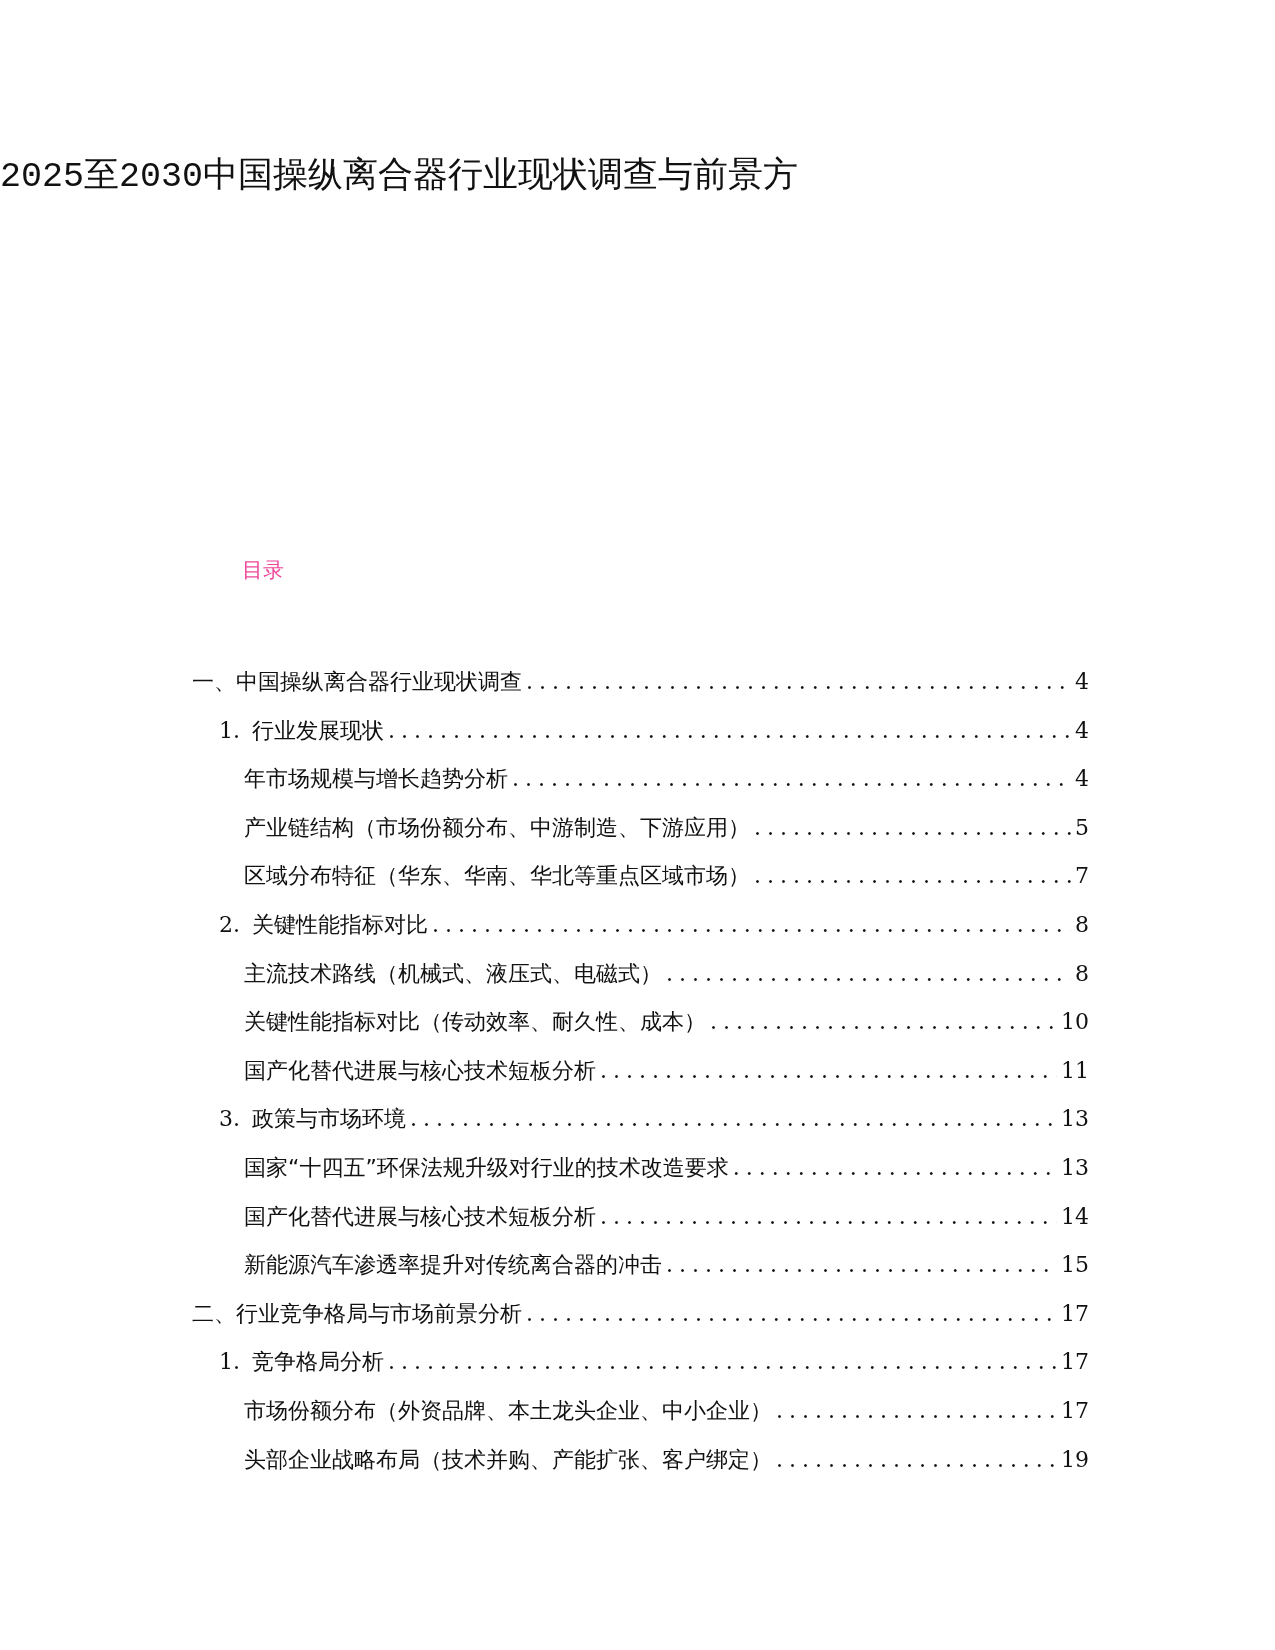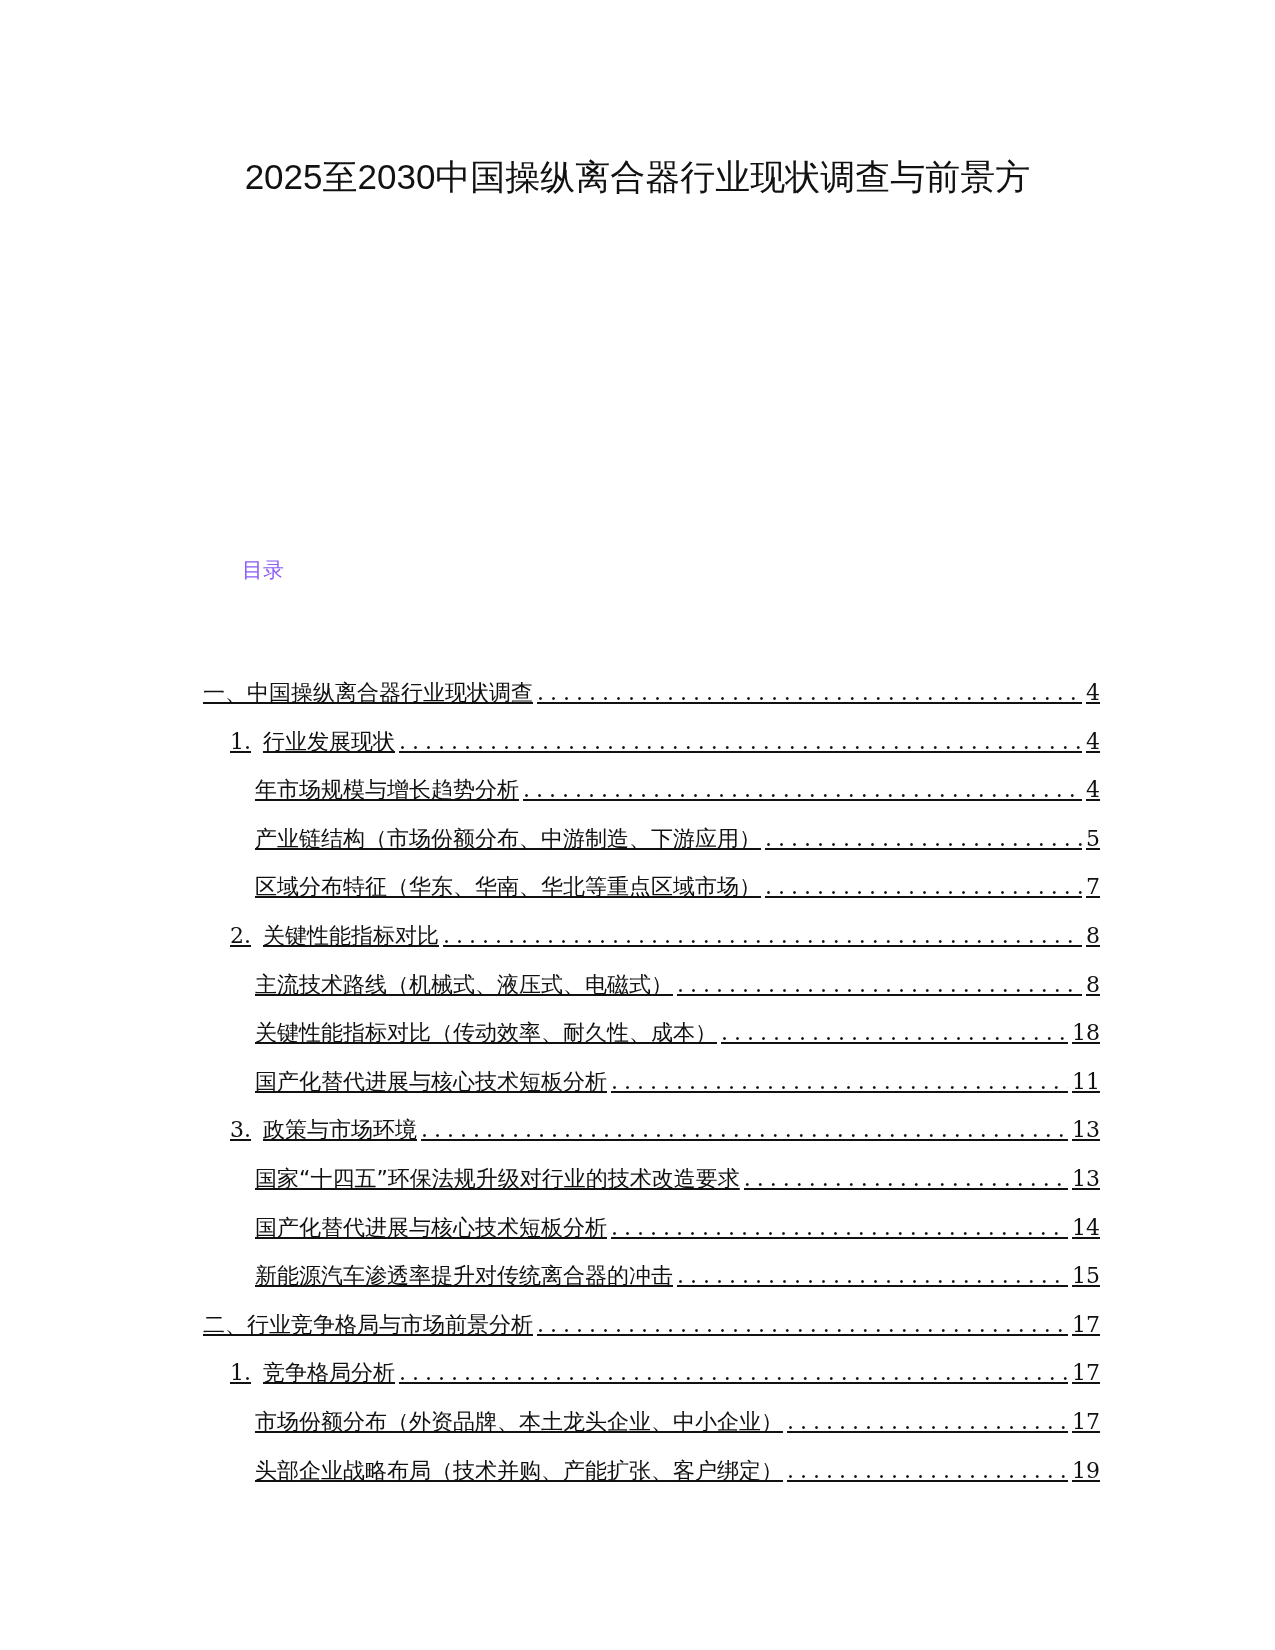--- a/index.html
+++ b/index.html
@@ -2,34 +2,34 @@
 <html><head>
 <meta charset="utf-8">
 <style>
   html, body { margin: 0; padding: 0; background: #ffffff; }
   body {
     width: 1275px; height: 1650px; position: relative; overflow: hidden;
     font-family: "DejaVu Serif", "Liberation Serif", serif;
     color: #111111;
   }
   .title {
-    position: absolute; left: 0; width: 1275px; text-align: center;
-    font-family: Liberation Sans, sans-serif;
+    position: absolute; left: 0; width: 1275px; 
+    font-family: Liberation Mono, monospace;
     font-size: 35px; line-height: 70px; letter-spacing: 0px;
     top: 142px;
   }
   .title .line { display: block; }
   .toc-label {
     position: absolute; left: 242px; top: 556px;
     font-family: "DejaVu Sans", "Liberation Sans", sans-serif;
-    font-size: 21px; color: #8b5cf6;
+    font-size: 21px; color: #ec4899;
   }
   .toc {
     position: absolute; left: 188px; top: 654px; width: 897px;
-    margin: 15px; padding: 0; list-style: none; text-decoration: underline;
+    margin: 4px; padding: 0; list-style: none;
   }
   .toc-row {
     display: flex; align-items: baseline; height: 48.6px; line-height: 48.6px;
     font-size: 22px;
   }
   .toc-row.l0 { padding-left: 0; }
   .toc-row.l1 { padding-left: 27px; }
   .toc-row.l2 { padding-left: 52px; }
   .toc-num {
     font-family: "DejaVu Serif", "Liberation Serif", serif; margin-right: 12px;
@@ -94,21 +94,21 @@
     <span class="toc-page">8</span>
   </li>
   <li class="toc-row l2">
     <span class="toc-text">主流技术路线（机械式、液压式、电磁式）</span>
     <span class="toc-dots"></span>
     <span class="toc-page">8</span>
   </li>
   <li class="toc-row l2">
     <span class="toc-text">关键性能指标对比（传动效率、耐久性、成本）</span>
     <span class="toc-dots"></span>
-    <span class="toc-page">18</span>
+    <span class="toc-page">10</span>
   </li>
   <li class="toc-row l2">
     <span class="toc-text">国产化替代进展与核心技术短板分析</span>
     <span class="toc-dots"></span>
     <span class="toc-page">11</span>
   </li>
   <li class="toc-row l1">
     <span class="toc-num">3.</span>
     <span class="toc-text">政策与市场环境</span>
     <span class="toc-dots"></span>

